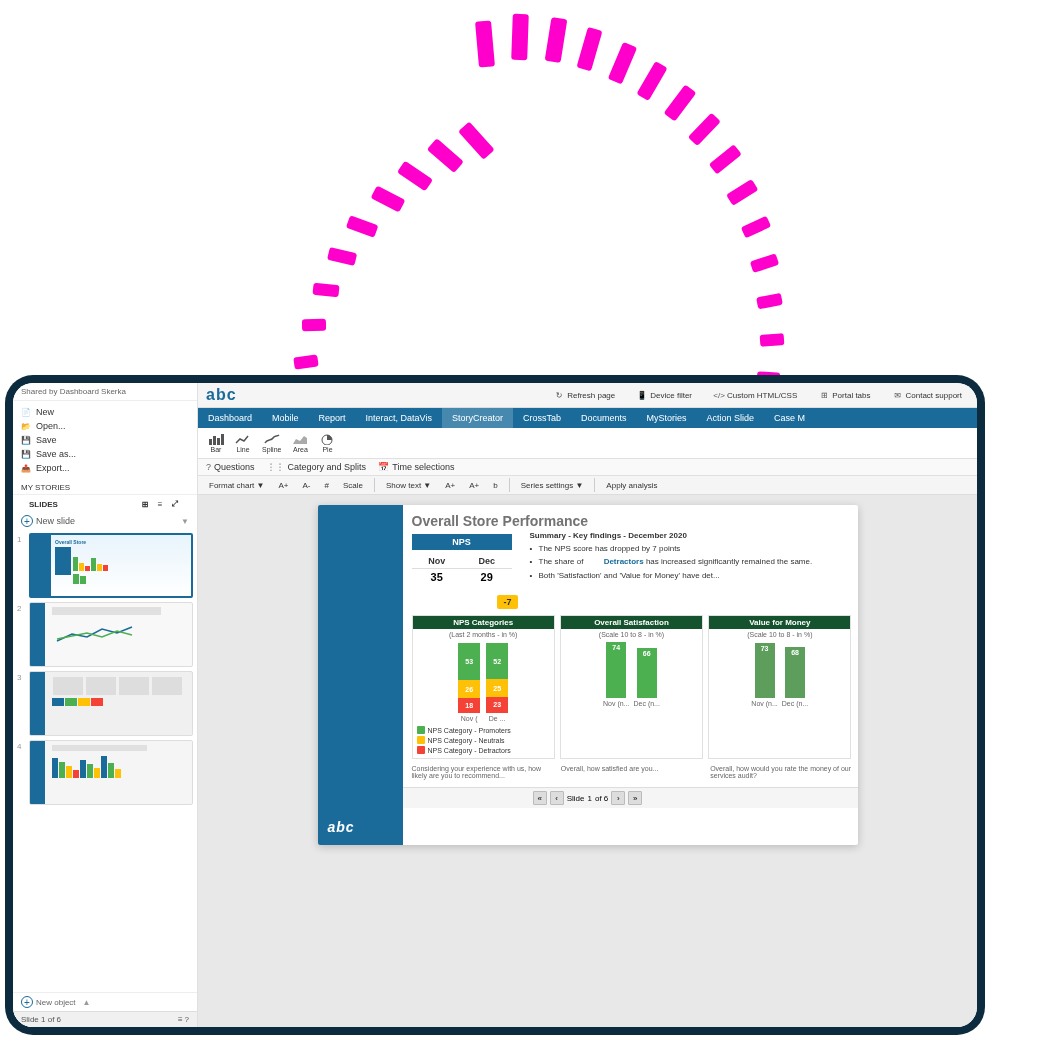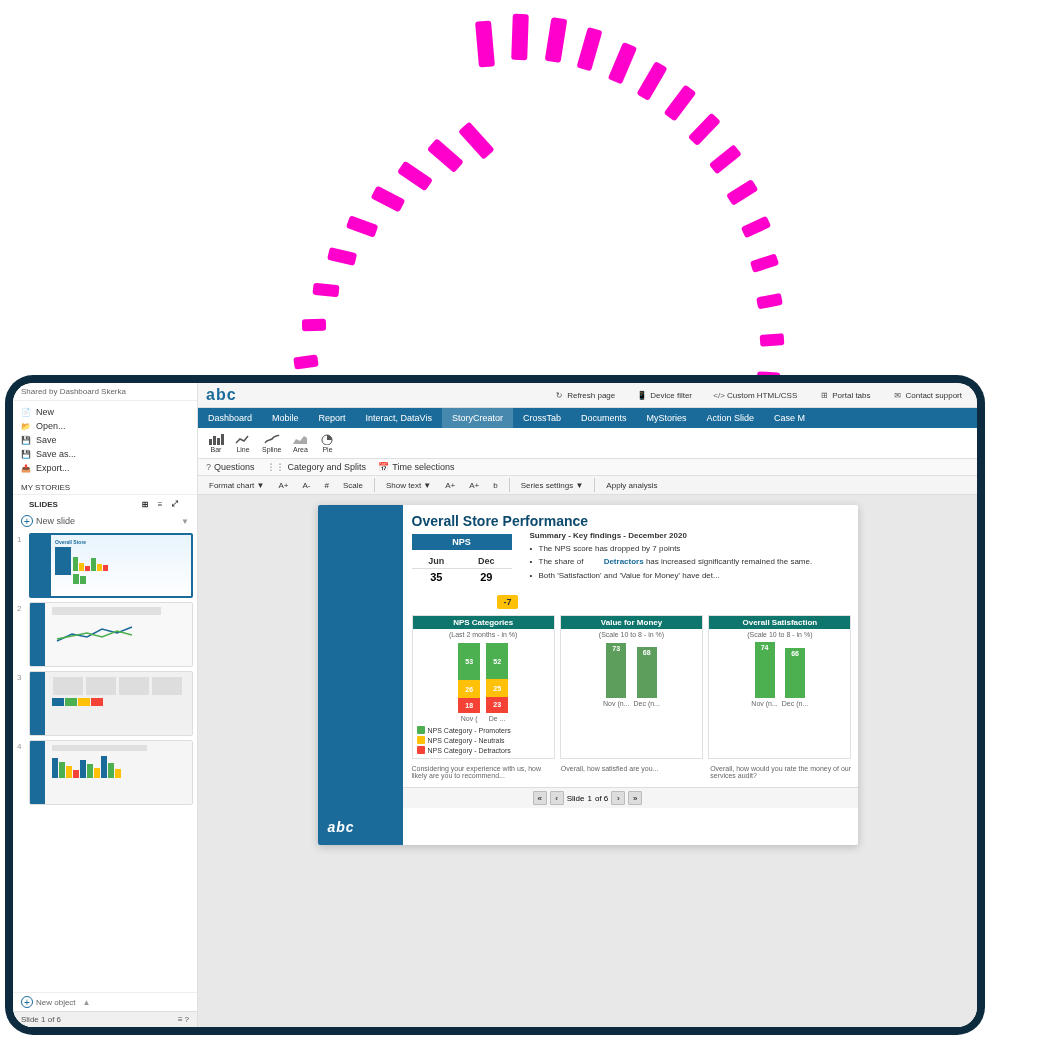--- a/index.html
+++ b/index.html
@@ -397,21 +397,21 @@
       width: 85px;
       height: 100%;
       position: absolute;
       left: 0;
       top: 0;
     }
 
     .slide-title {
       font-size: 14px;
       font-weight: bold;
-      color: #0c4a6e;
+      color: #737373;
       margin-bottom: 2px;
     }
 
     .slide-subtitle {
       font-size: 9px;
       color: #666;
       margin-bottom: 8px;
     }
 
     
@@ -461,21 +461,21 @@
 
     .chart-box {
       background: white;
       border: 1px solid #e0e0e0;
       padding: 4px;
       flex: 1;
       min-width: 0;
     }
 
     .chart-box-title {
-      background: #0f766e;
+      background: #14532d;
       color: white;
       text-align: center;
       font-size: 8px;
       font-weight: bold;
       padding: 2px 4px;
       margin: -4px -4px 4px -4px;
     }
 
     .chart-box-subtitle {
       text-align: center;
@@ -966,21 +966,21 @@
 
             <div class="slide-title">Overall Store Performance</div>
 
             <div style="display:flex; gap:8px; margin-bottom:6px;">
 
               <div style="min-width:110px;">
                 <div class="nps-widget">NPS</div>
                 <table class="nps-table">
                   <tbody>
                       <tr>
-                    <th>Jun</th>
+                    <th>Nov</th>
                     <th>Dec</th>
                   </tr>
                   <tr>
                     <td>35</td>
                     <td>29</td>
                   </tr>
                 </tbody>
                   </table>
                 <div style="text-align:right; padding-right:4px;">
                   <span class="nps-badge">-7</span>
@@ -1040,49 +1040,49 @@
                     <span>NPS Category - Neutrals</span>
                   </div>
                   <div class="legend-item">
                     <div class="legend-dot" style="background:#f44336;"></div>
                     <span>NPS Category - Detractors</span>
                   </div>
                 </div>
               </div>
 
               <div class="chart-box">
+                <div class="chart-box-title">Overall Satisfaction</div>
+                <div class="chart-box-subtitle">(Scale 10 to 8 - in %)</div>
+                <div class="satisfaction-bar-chart">
+                  <div style="display:flex; flex-direction:column; align-items:center;">
+                    <div class="sat-bar" style="height:56px;">74</div>
+                    <div style="font-size:7px; color:#666; margin-top:2px;">Nov (n...</div>
+                  </div>
+                  <div style="display:flex; flex-direction:column; align-items:center;">
+                    <div class="sat-bar" style="height:50px;">66</div>
+                    <div style="font-size:7px; color:#666; margin-top:2px;">Dec (n...</div>
+                  </div>
+                </div>
+              </div>
+
+              <div class="chart-box">
                 <div class="chart-box-title">Value for Money</div>
                 <div class="chart-box-subtitle">(Scale 10 to 8 - in %)</div>
                 <div class="satisfaction-bar-chart">
                   <div style="display:flex; flex-direction:column; align-items:center;">
                     <div class="sat-bar" style="height:55px; background:#5d9e5d;">73</div>
                     <div style="font-size:7px; color:#666; margin-top:2px;">Nov (n...</div>
                   </div>
                   <div style="display:flex; flex-direction:column; align-items:center;">
                     <div class="sat-bar" style="height:51px; background:#5d9e5d;">68</div>
                     <div style="font-size:7px; color:#666; margin-top:2px;">Dec (n...</div>
                   </div>
                 </div>
               </div>
 
-              <div class="chart-box">
-                <div class="chart-box-title">Overall Satisfaction</div>
-                <div class="chart-box-subtitle">(Scale 10 to 8 - in %)</div>
-                <div class="satisfaction-bar-chart">
-                  <div style="display:flex; flex-direction:column; align-items:center;">
-                    <div class="sat-bar" style="height:56px;">74</div>
-                    <div style="font-size:7px; color:#666; margin-top:2px;">Nov (n...</div>
-                  </div>
-                  <div style="display:flex; flex-direction:column; align-items:center;">
-                    <div class="sat-bar" style="height:50px;">66</div>
-                    <div style="font-size:7px; color:#666; margin-top:2px;">Dec (n...</div>
-                  </div>
-                </div>
-              </div>
-
             </div>
 
             <div style="margin-top:6px; font-size:7px; color:#666; display:flex; gap:8px;">
               <div style="flex:1;">Considering your experience with us, how likely are you to recommend...</div>
               <div style="flex:1;">Overall, how satisfied are you...</div>
               <div style="flex:1;">Overall, how would you rate the money of our services audit?</div>
             </div>
 
           </div>
 

